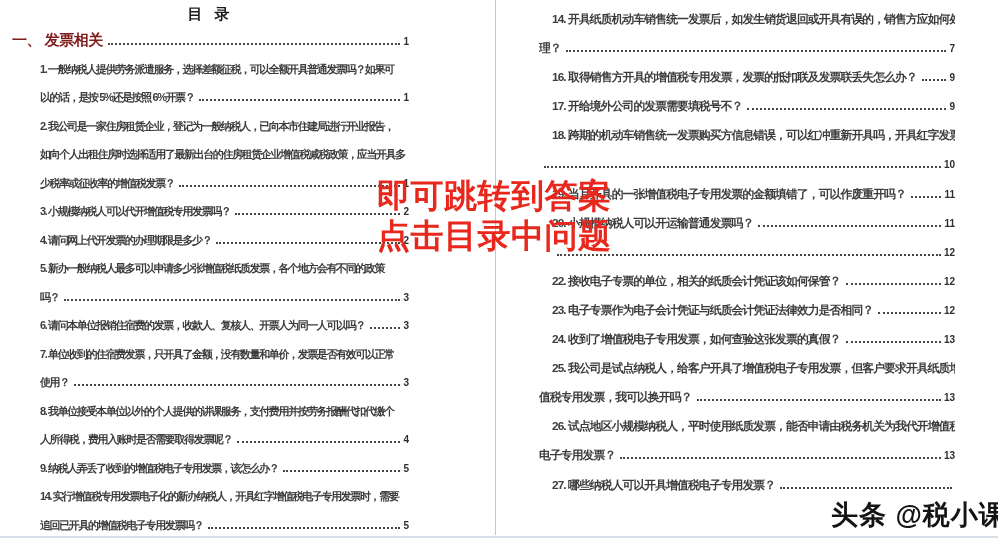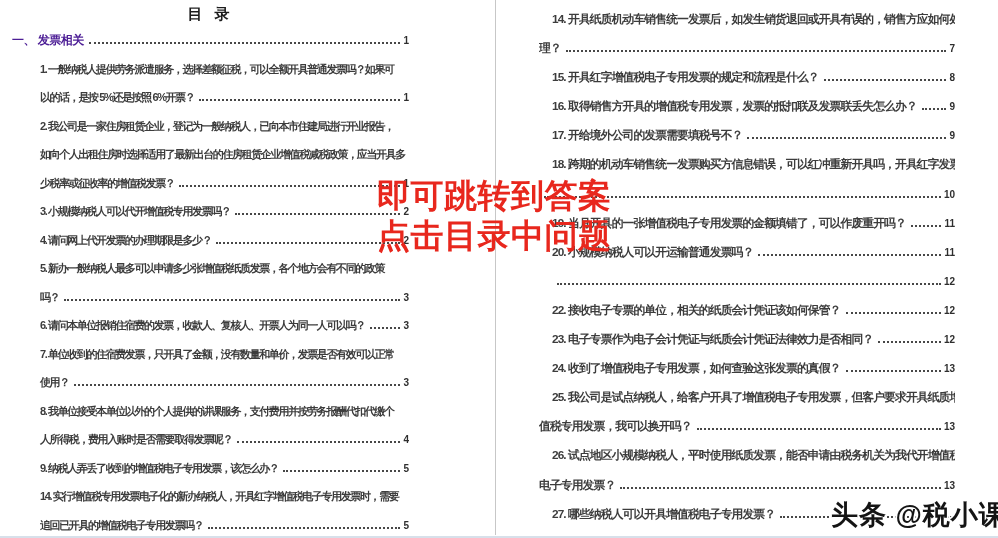--- a/index.html
+++ b/index.html
@@ -16,21 +16,21 @@
     color:#1c1c1c;letter-spacing:4px;
   }
   .row{display:flex;align-items:baseline;overflow:hidden;}
   .pg-left .row{height:28.5px;line-height:28.5px;}
   .pg-right .row{height:29.1px;line-height:29.1px;}
   .row .t{white-space:nowrap;flex-shrink:0;font-weight:bold;}
   .pg-left .row .t{font-size:11px;letter-spacing:-1.4px;}
   .pg-right .row .t{font-size:11.8px;letter-spacing:-0.9px;}
   .pg-left .item{padding-left:28px;}
   .pg-right .fl{padding-left:13px;}
-  .row.section .t{font-size:12px;letter-spacing:-0.5px;color:#4c1d95;}
+  .row.section .t{font-size:15px;letter-spacing:-0.5px;color:#7f1d1d;}
   .dots{flex:1 1 auto;min-width:0;border-bottom:2px dotted #474747;margin:0 3px 0 5px;}
   .pg{font-size:10px;font-weight:bold;color:#2e2e2e;flex-shrink:0;}
   
   .divider{position:absolute;left:495px;top:0;width:1px;height:535px;background:#c7c7c7;}
   .bottom-line{position:absolute;left:0;bottom:0;width:998px;height:2px;background:#d7e0ea;}
   
   .red-note{
     position:absolute;left:377px;top:176px;z-index:5;
     font-size:33px;line-height:40px;font-weight:bold;color:#e8271d;
     letter-spacing:0.5px;white-space:nowrap;
@@ -142,25 +142,20 @@
   <div class="page pg-right">
     <div class="row fl">
         <span class="t">14. 开具纸质机动车销售统一发票后，如发生销货退回或开具有误的，销售方应如何处</span>
       </div>
     <div class="row">
         <span class="t">理？</span>
         <span class="dots"></span>
         <span class="pg">7</span>
       </div>
 
-    <div class="row fl">
-        <span class="t">15. 开具红字增值税电子专用发票的规定和流程是什么？</span>
-        <span class="dots"></span>
-        <span class="pg">8</span>
-      </div>
 
     <div class="row fl">
         <span class="t">16. 取得销售方开具的增值税专用发票，发票的抵扣联及发票联丢失怎么办？</span>
         <span class="dots"></span>
         <span class="pg">9</span>
       </div>
 
     <div class="row fl">
         <span class="t">17. 开给境外公司的发票需要填税号不？</span>
         <span class="dots"></span>

